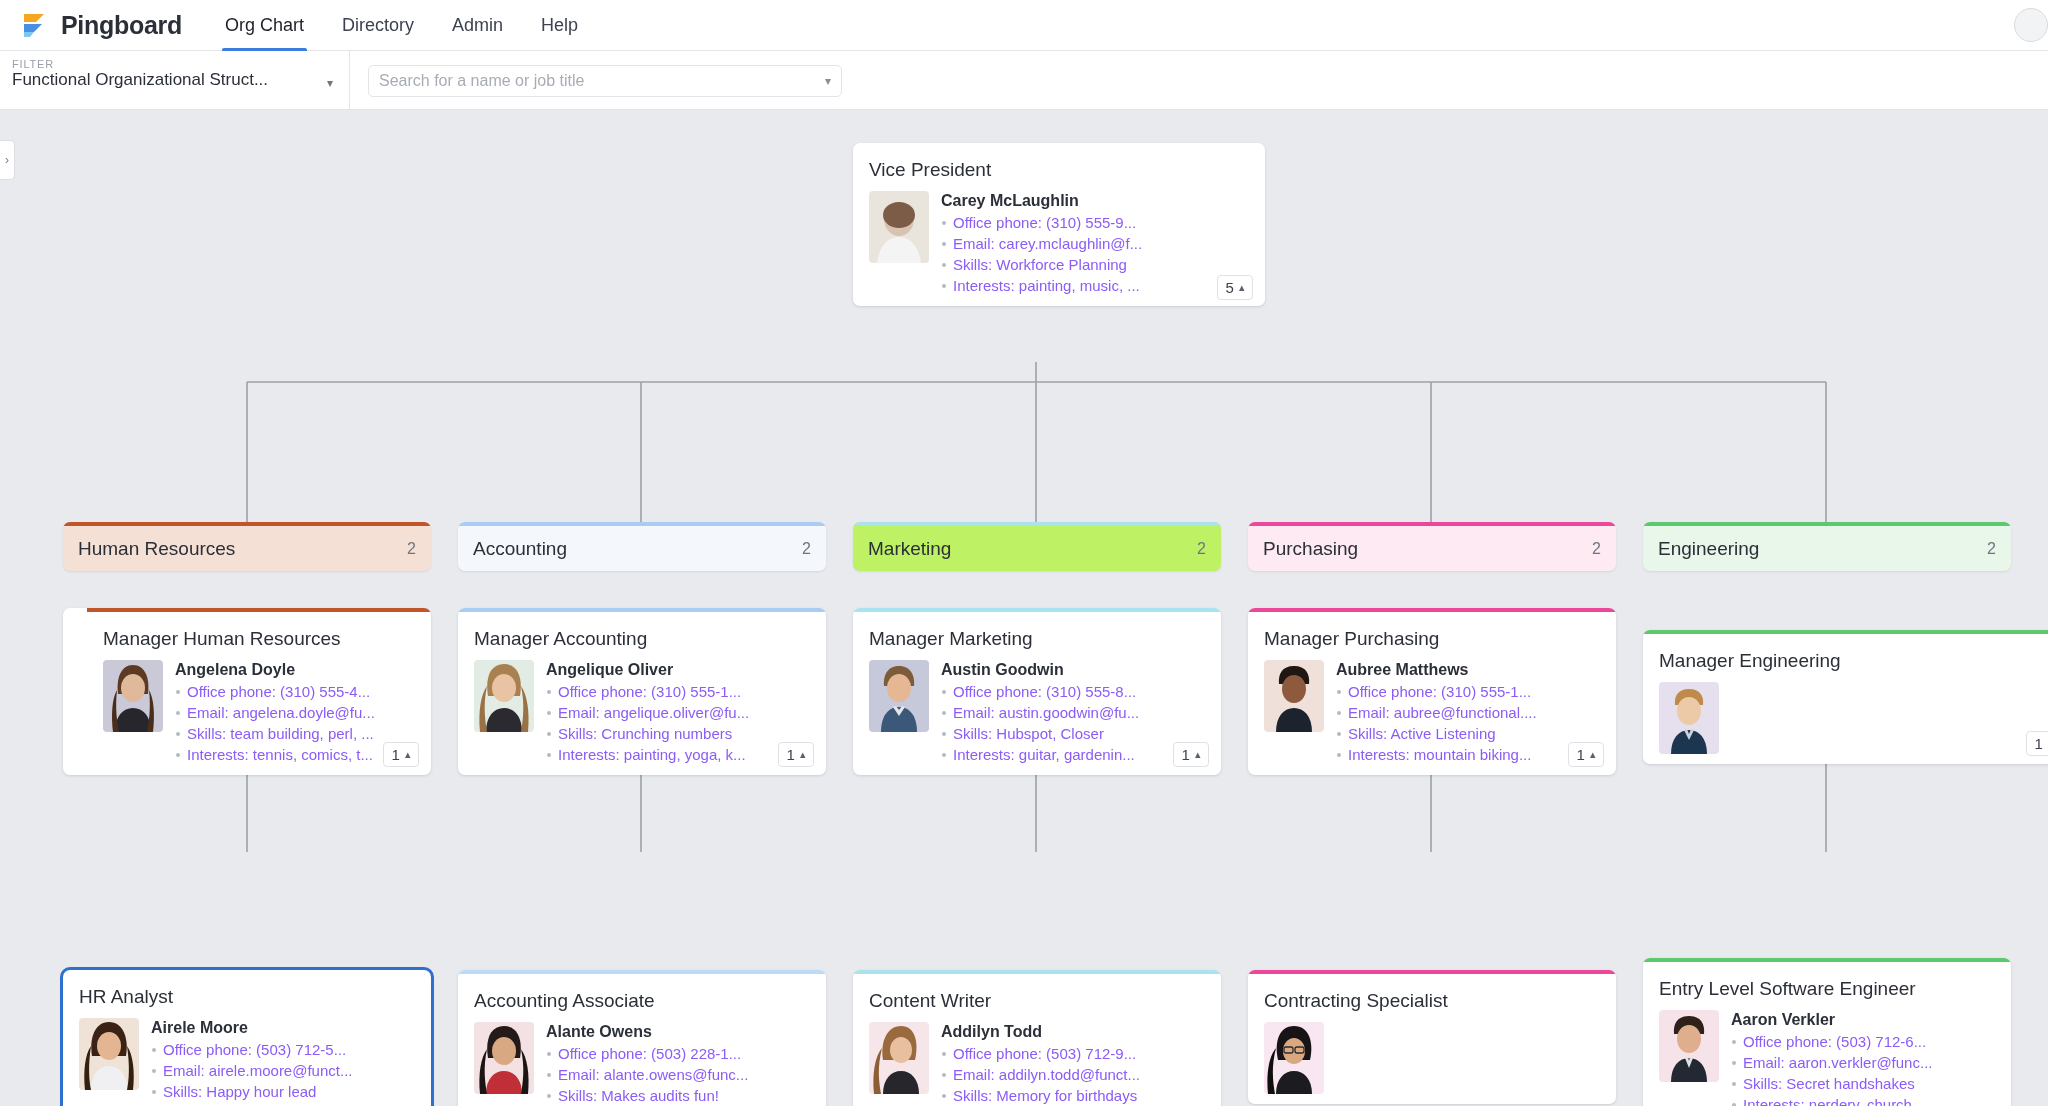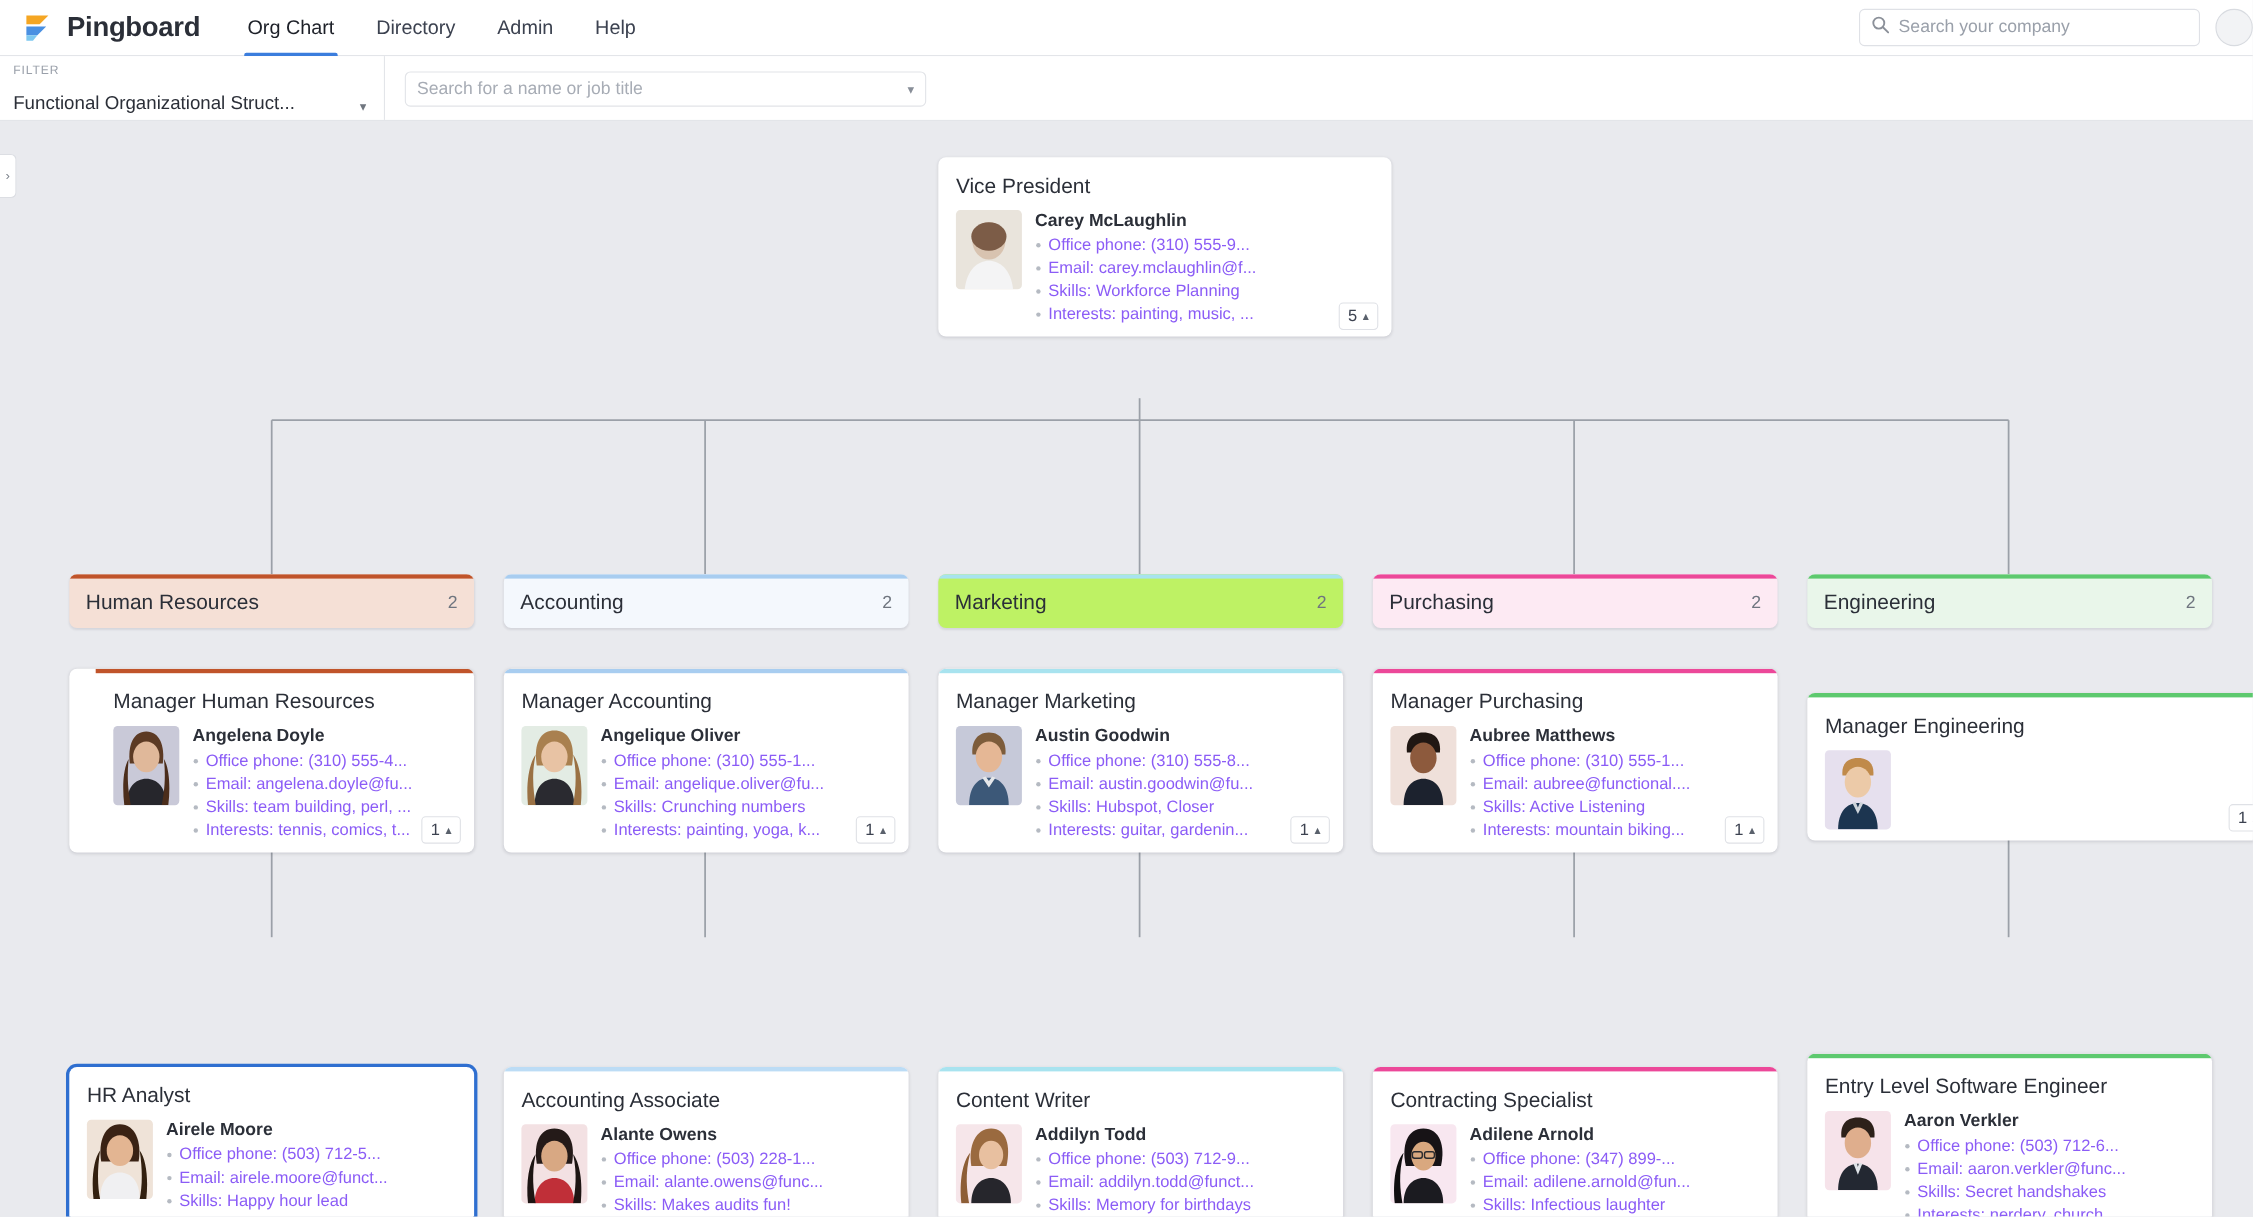--- a/index.html
+++ b/index.html
@@ -58,21 +58,21 @@
     position: absolute; top: 51px; left: 0;
     width: 2048px; height: 59px;
     background: #ffffff; border-bottom: 1px solid #e3e5e9;
   }
   .filter-block {
     position: absolute; left: 0; top: 0; width: 350px; height: 58px;
     border-right: 1px solid #e3e5e9; padding: 7px 16px 0 12px;
   }
   .filter-label { font-size: 11px; color: #9aa0aa; letter-spacing: 0.8px; }
   .filter-value {
-    font-size: 17px; color: #2b2f38; margin-top: 14px;
+    font-size: 17px; color: #2b2f38; margin-top: 0;
     white-space: nowrap; overflow: hidden; display: flex;
     align-items: flex-end; justify-content: space-between;
   }
   .filter-caret { font-size: 12px; color: #70767f; margin-left: 4px; }
 
   .name-search {
     position: absolute; left: 368px; top: 14px;
     width: 474px; height: 32px; border: 1px solid #e2e4e8; border-radius: 5px;
     background: #fff; display: flex; align-items: center; padding: 0 10px;
   }
@@ -195,29 +195,20 @@
     <span class="brand-name">Pingboard</span>
   </div>
 
   <div class="navtabs">
     <div class="navtab active">Org Chart</div>
     <div class="navtab">Directory</div>
     <div class="navtab">Admin</div>
     <div class="navtab">Help</div>
   </div>
 
-  <div class="company-search">
-    <span>
-      <svg width="17" height="17" viewBox="0 0 17 17" fill="none" stroke="#8b9099" stroke-width="1.7">
-        <circle cx="7" cy="7" r="5"></circle>
-          <line x1="11" y1="11" x2="15.5" y2="15.5" stroke-linecap="round"></line>
-      </svg>
-    </span>
-    <input type="text" placeholder="Search your company" style="">
-  </div>
   <div class="avatar-nav"></div>
 </div>
 
 <div class="filterbar">
 
   <div class="filter-block">
     <div class="filter-label">FILTER</div>
     <div class="filter-value">
       <span>Functional Organizational Struct...</span>
       <span class="filter-caret">▾</span>
@@ -565,27 +556,20 @@
         <div class="photo" style="background:#f8e7f0;">
           <svg width="60" height="72" viewBox="0 0 60 72">
               <path d="M30 4 C45 4 50 20 46 38 L14 38 C10 20 15 4 30 4 Z" fill="#171316"></path>
               <ellipse cx="30" cy="29" rx="11" ry="13" fill="#d9a87f"></ellipse>
               <rect x="20" y="25" width="9" height="6" rx="2" fill="none" stroke="#2a2a2e" stroke-width="1.3"></rect>
               <rect x="31" y="25" width="9" height="6" rx="2" fill="none" stroke="#2a2a2e" stroke-width="1.3"></rect>
               <path d="M12 72 C12 57 20 49 30 49 C40 49 48 57 48 72 Z" fill="#1b1b20"></path>
               <path d="M12 26 C7 46 9 60 11 72 L4 72 C2 52 5 34 12 26 Z" fill="#110e10"></path>
             </svg>
         </div>
-        <div class="pinfo">
-          <div class="pname">Adilene Arnold</div>
-          <div class="pline">Office phone: (347) 899-...</div>
-          <div class="pline">Email: adilene.arnold@fun...</div>
-          <div class="pline">Skills: Infectious laughter</div>
-
-        </div>
       </div>
     </div>
   </div>
 
   <div class="dept" style="left:1643px; top:412px; width:368px; background:#e9f6ea;">
     <div class="dept-top" style="background:#5dc96e;"></div>
     <div class="dept-row">
       <span class="dept-name">Engineering</span>
       <span class="dept-count">2</span>
     </div>

